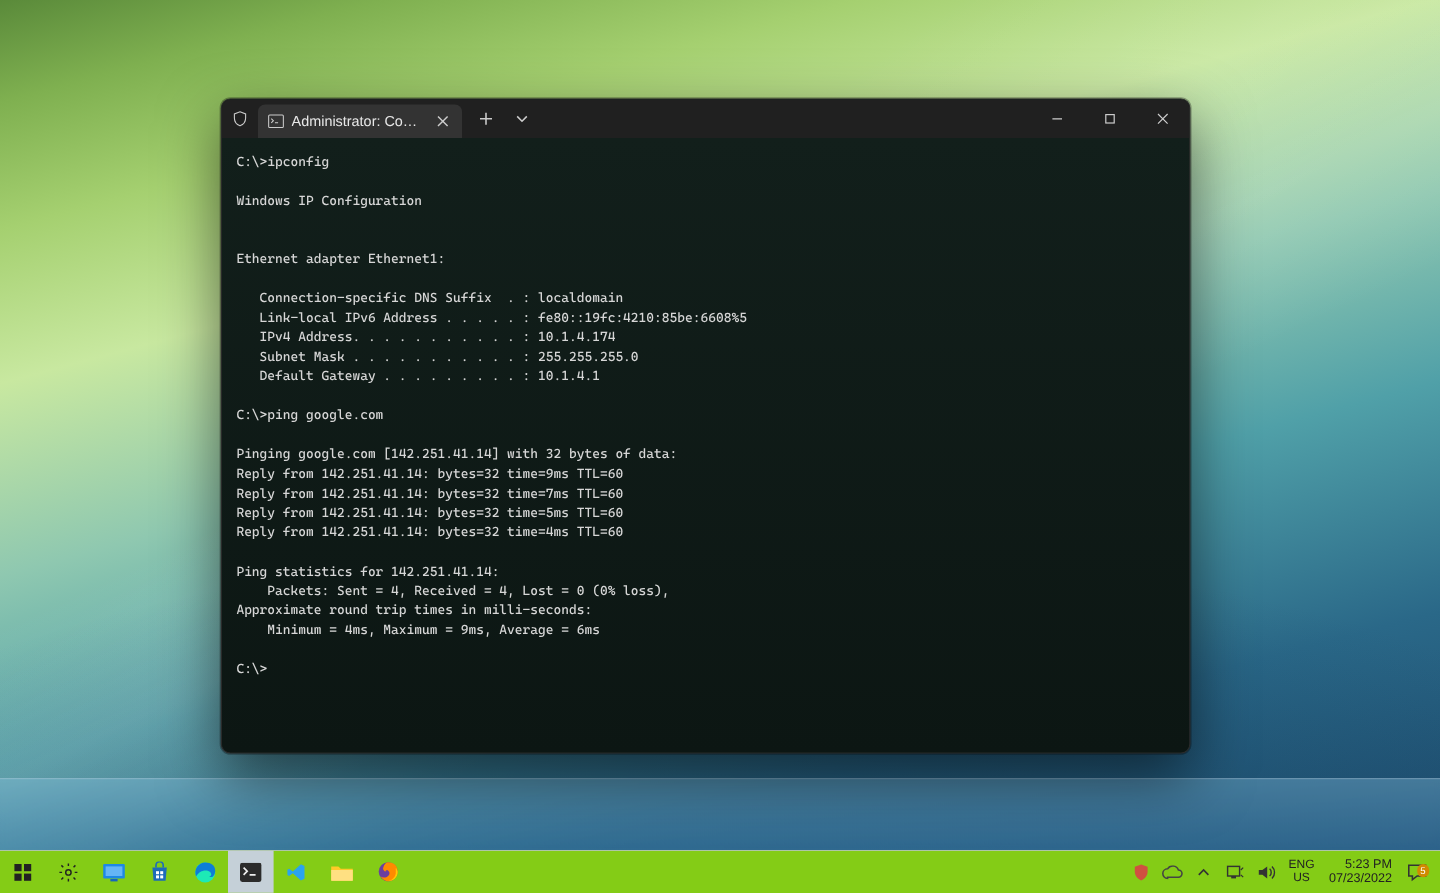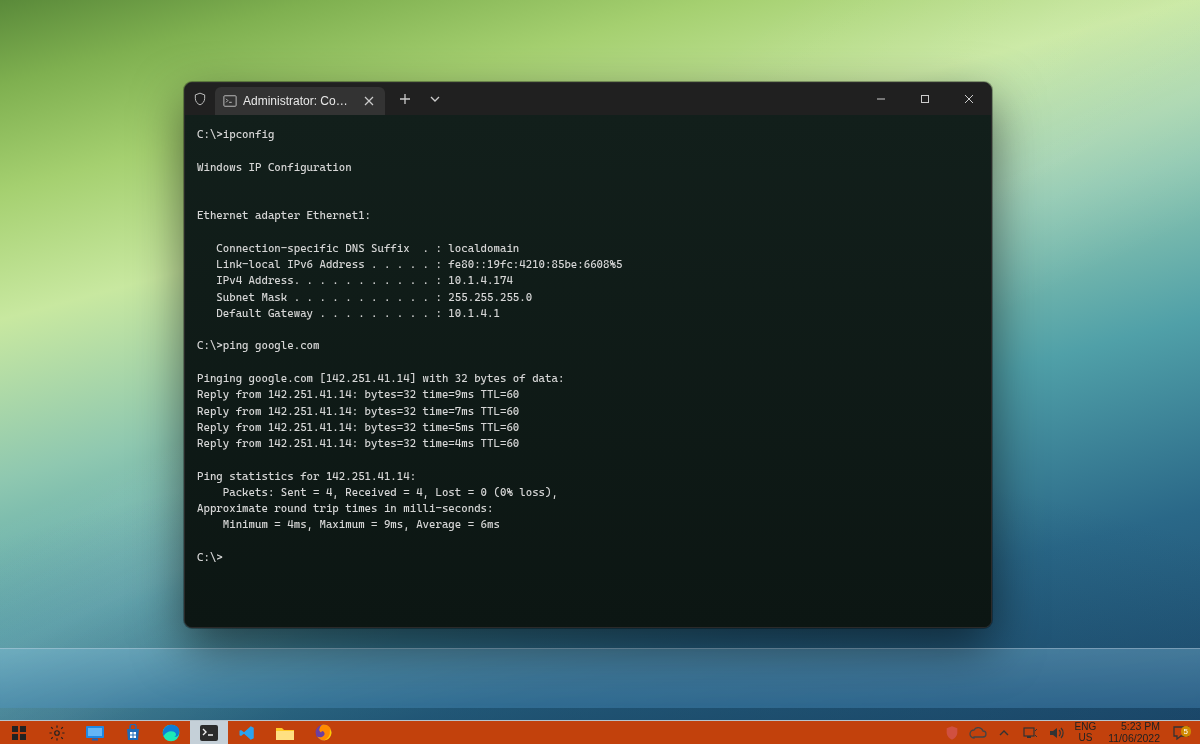--- a/index.html
+++ b/index.html
@@ -74,22 +74,22 @@
   font-size: 11px;
   line-height: 1.48;
   color: #d6d6d6;
   white-space: pre;
   overflow:hidden;
   background: linear-gradient(180deg, #121f1b 0%, #0c1613 100%);
 }
 
 
 .taskbar {
-  position:absolute; left:0; right:0; bottom:0; height:24px;
-  background:#c2410c;
+  position:absolute; left:0; right:0; bottom:0; height:36px;
+  background:#84cc16;
   border-top:1px solid #b8c4cc;
   display:flex; align-items:center;
   font-size:12px; color:#222;
 }
 .tb-left{display:flex; align-items:center; height:100%;}
 .tb-item{width:38px; height:100%; display:flex; align-items:center; justify-content:center;}
 .tb-item.active{background:#c5d0d8;}
 .tb-item svg{display:block;}
 .tb-right{margin-left:auto; display:flex; align-items:center; height:100%; gap:4px; padding-right:6px;}
 .tray-icon{width:22px; display:flex; align-items:center; justify-content:center;}
@@ -275,21 +275,21 @@
           <path d="M2 5h3l4-3v10l-4-3H2V5z" fill="#333"></path>
           <path d="M11 4a4 4 0 010 6M13 2a7 7 0 010 10" stroke="#333" stroke-width="1.2" fill="none"></path>
         </svg>
     </div>
     <div class="lang">
       <div>ENG</div>
       <div>US</div>
     </div>
     <div class="clock">
       <div>5:23 PM</div>
-      <div>11/06/2022</div>
+      <div>07/23/2022</div>
     </div>
     <div class="notif">
       <svg width="18" height="16" viewBox="0 0 18 16">
           <path d="M2 2h14v9H9l-4 3v-3H2V2z" fill="none" stroke="#333" stroke-width="1.3"></path>
         </svg>
       <span class="notif-badge">5</span>
     </div>
   </div>
 </div>
 

